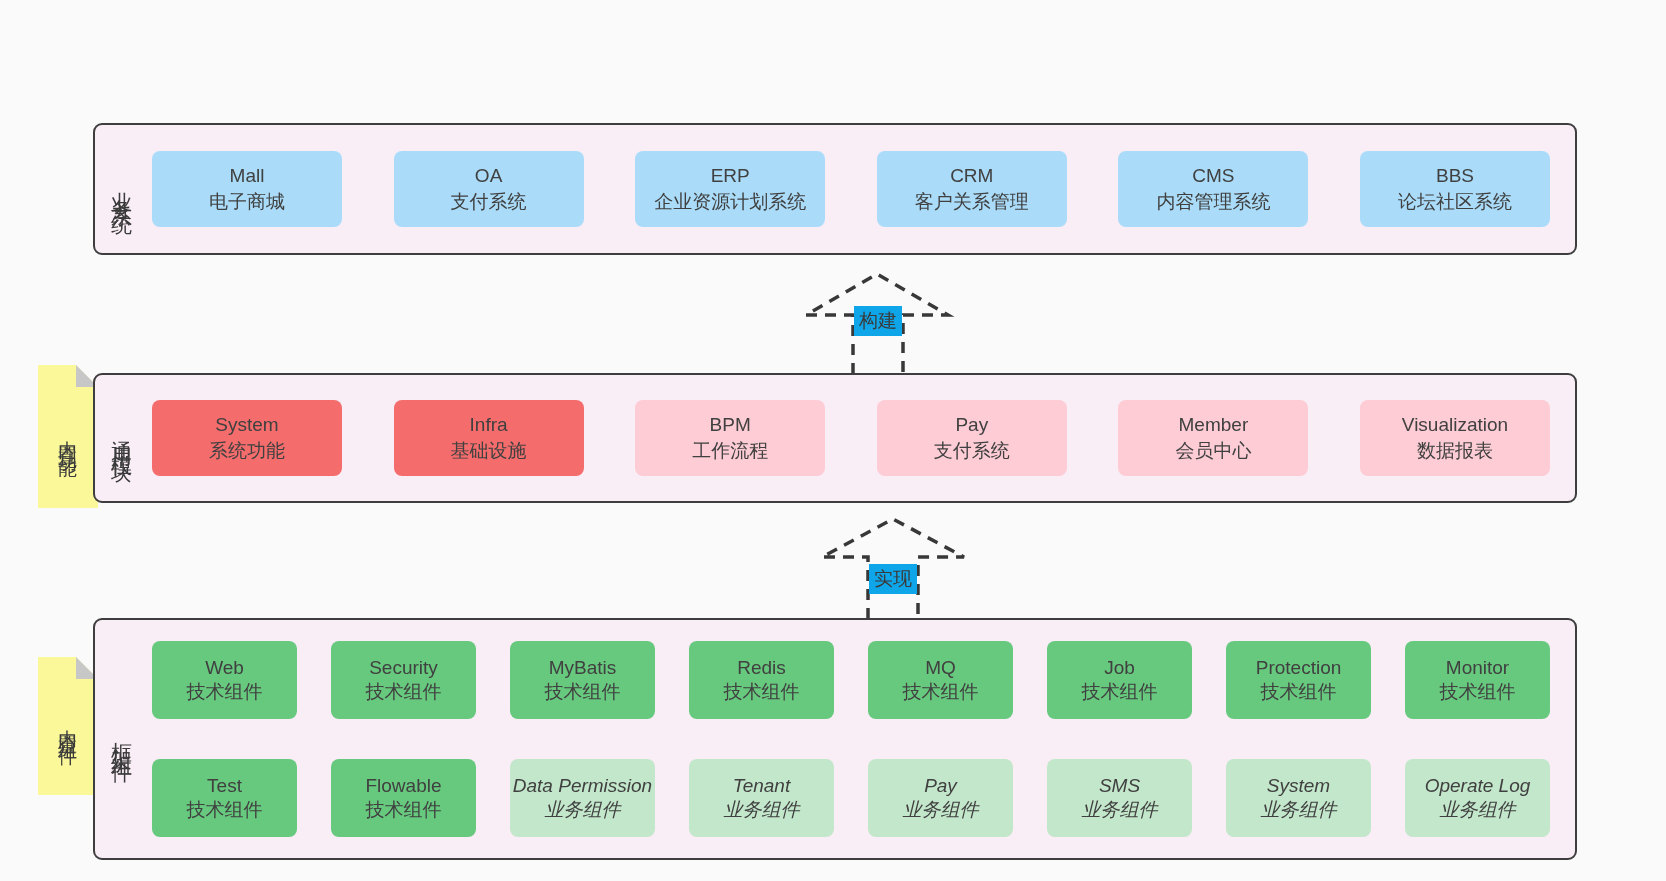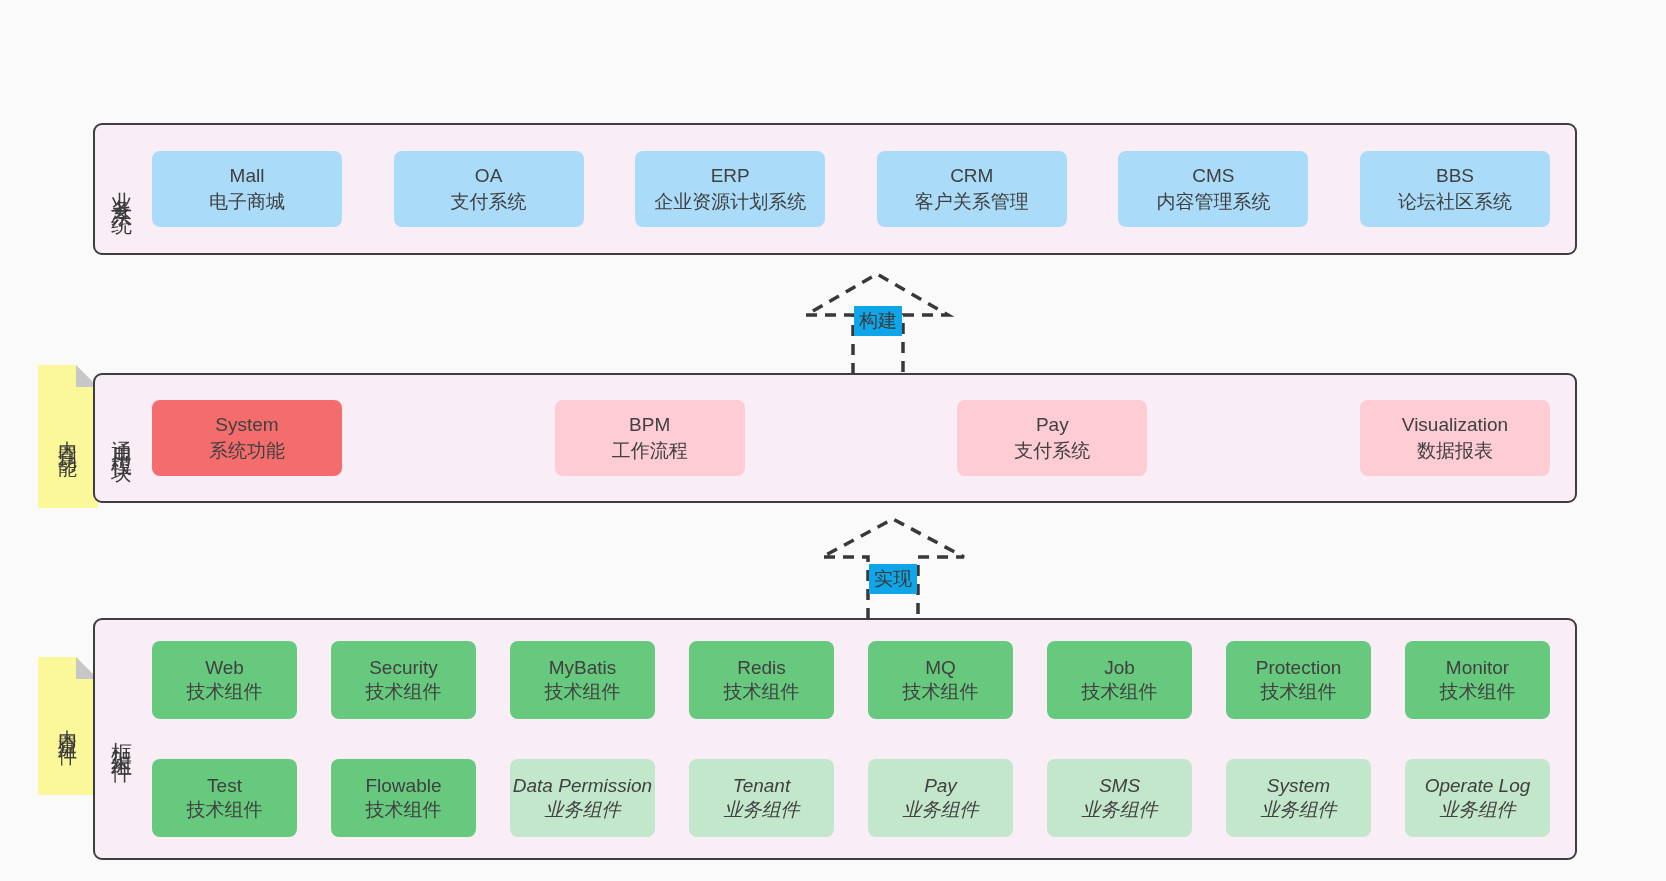--- a/index.html
+++ b/index.html
@@ -127,27 +127,35 @@
 
   <section class="panel" id="panel-modules">
     <div class="panel-label">
       <span class="vtext">通用模块</span>
     </div>
     <div class="panel-body">
       <div class="box wide red">
         <div>System</div>
         <div>系统功能</div>
       </div>
+      <div class="box wide red">
+        <div>Infra</div>
+        <div>基础设施</div>
+      </div>
       <div class="box wide pink">
         <div>BPM</div>
         <div>工作流程</div>
       </div>
       <div class="box wide pink">
         <div>Pay</div>
         <div>支付系统</div>
+      </div>
+      <div class="box wide pink">
+        <div>Member</div>
+        <div>会员中心</div>
       </div>
       <div class="box wide pink">
         <div>Visualization</div>
         <div>数据报表</div>
       </div>
     </div>
   </section>
 
   <section class="panel" id="panel-components">
     <div class="panel-label">

